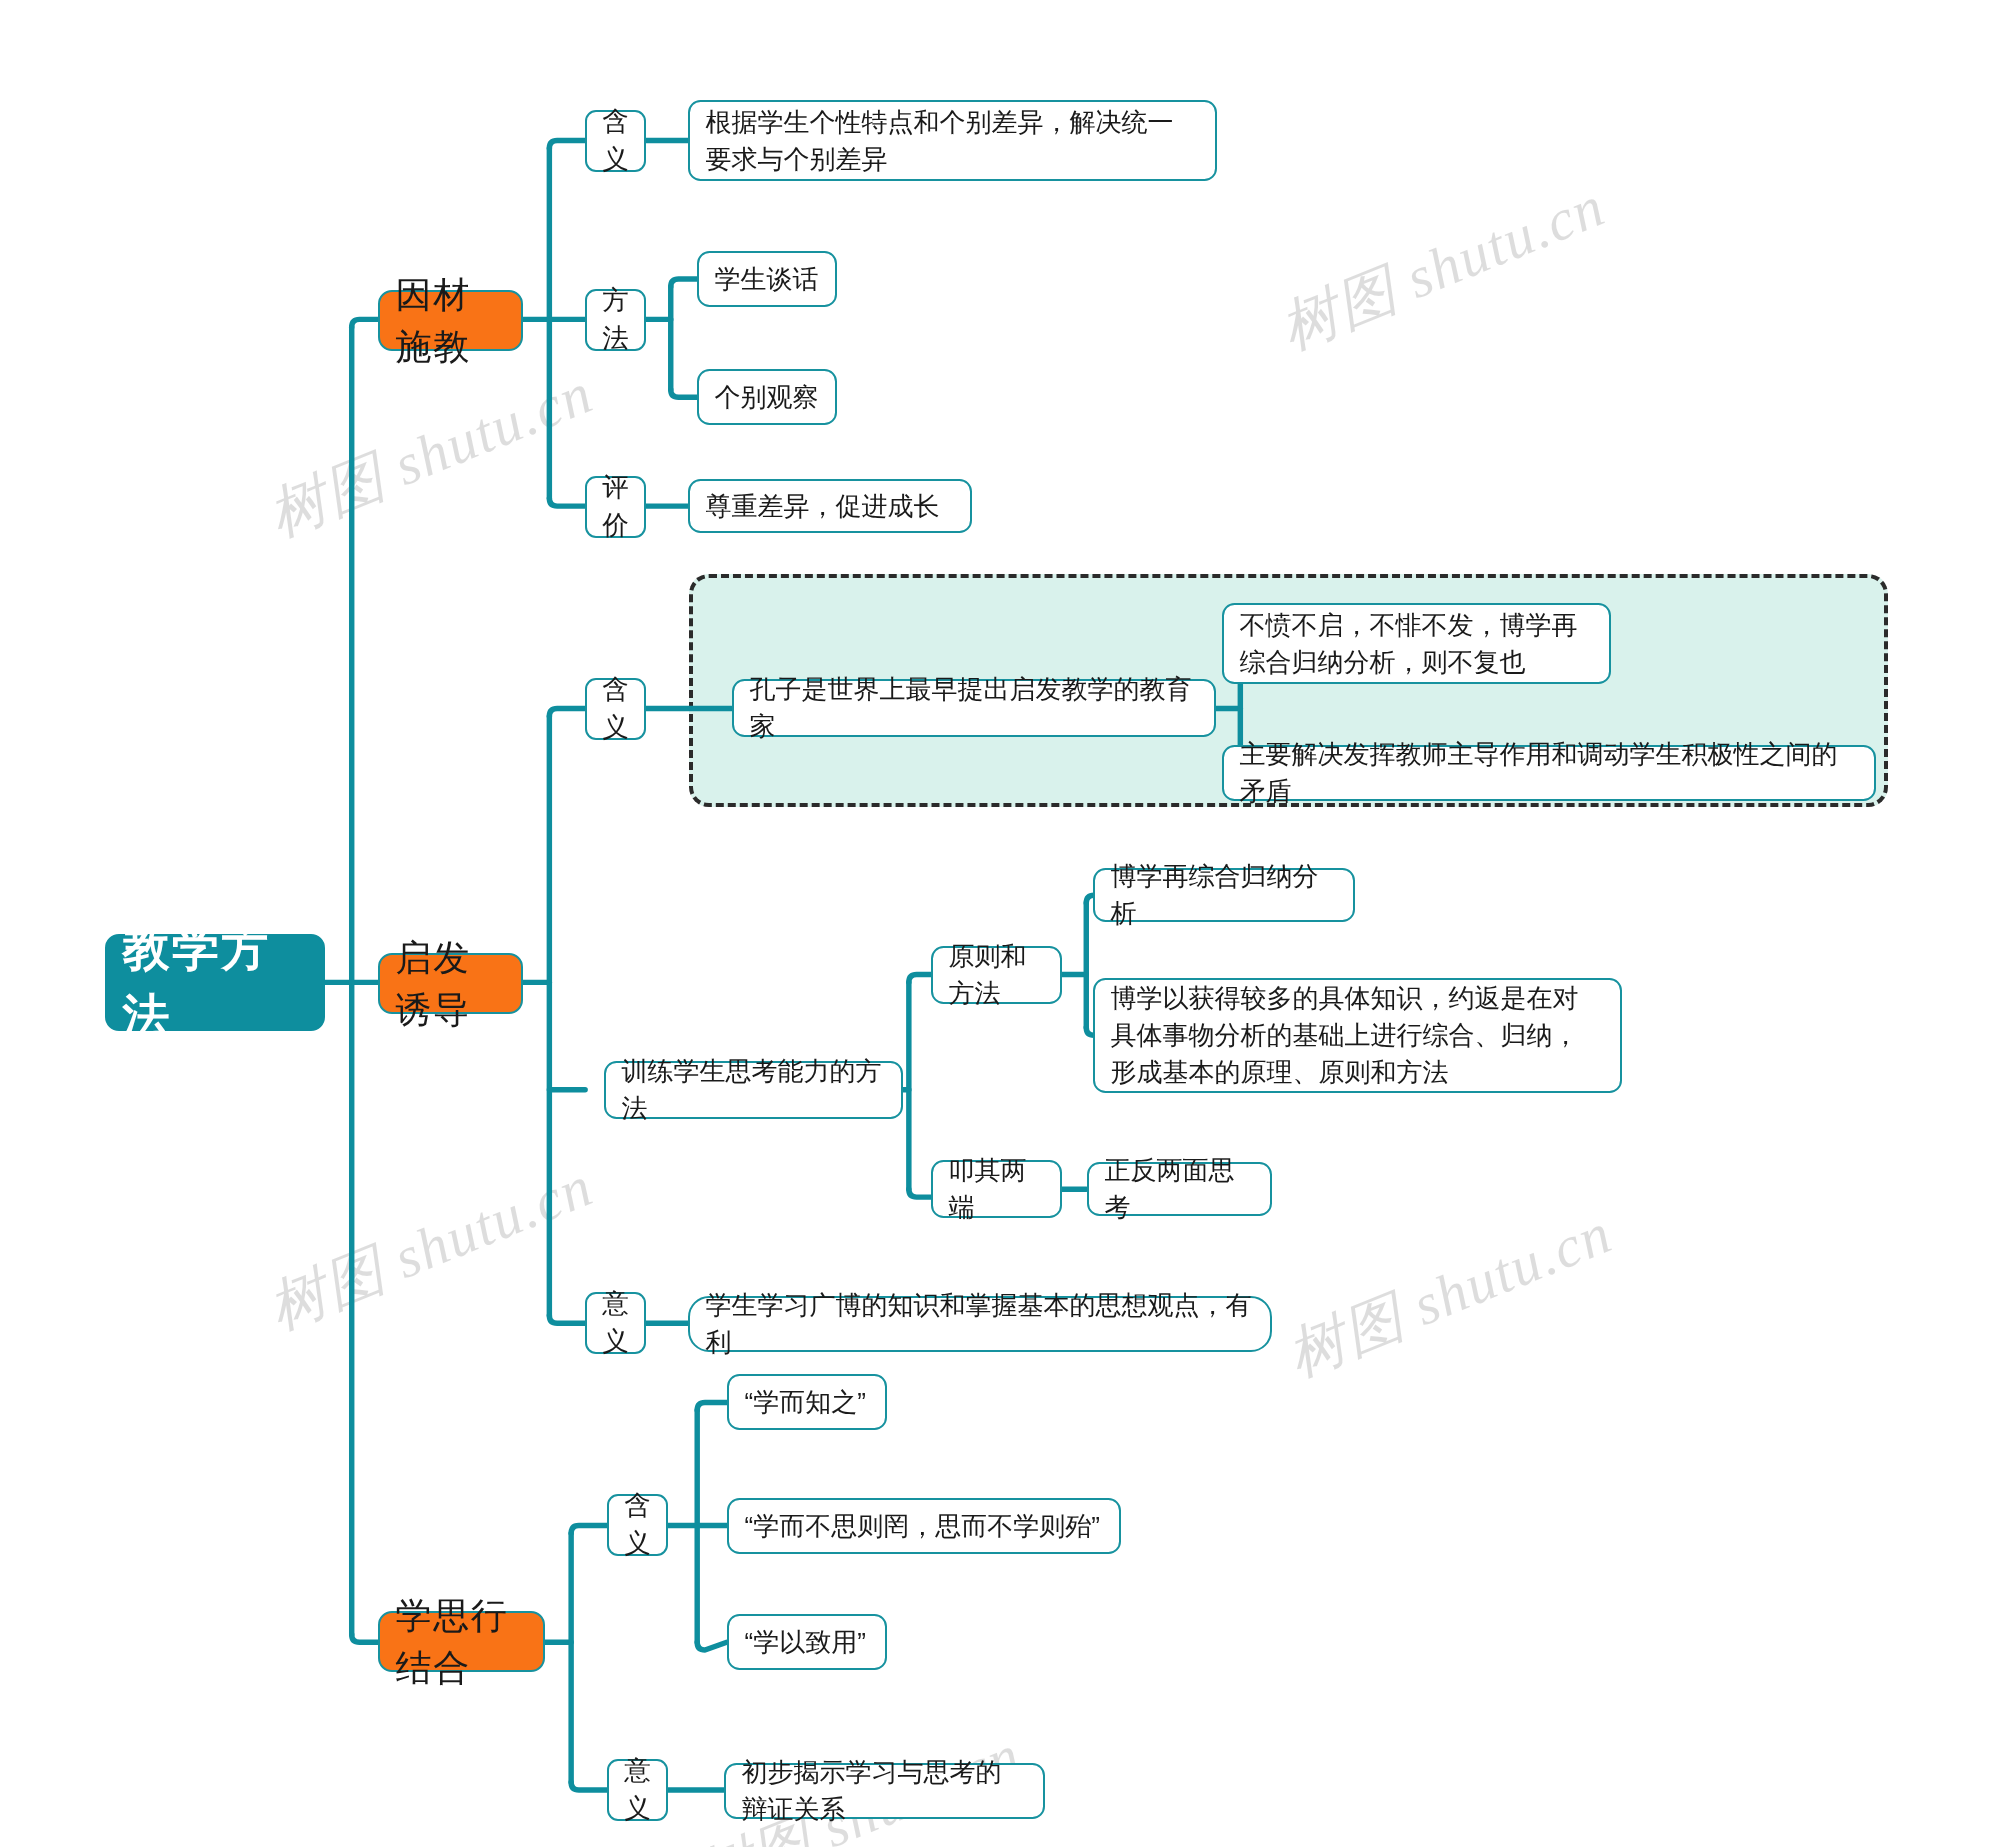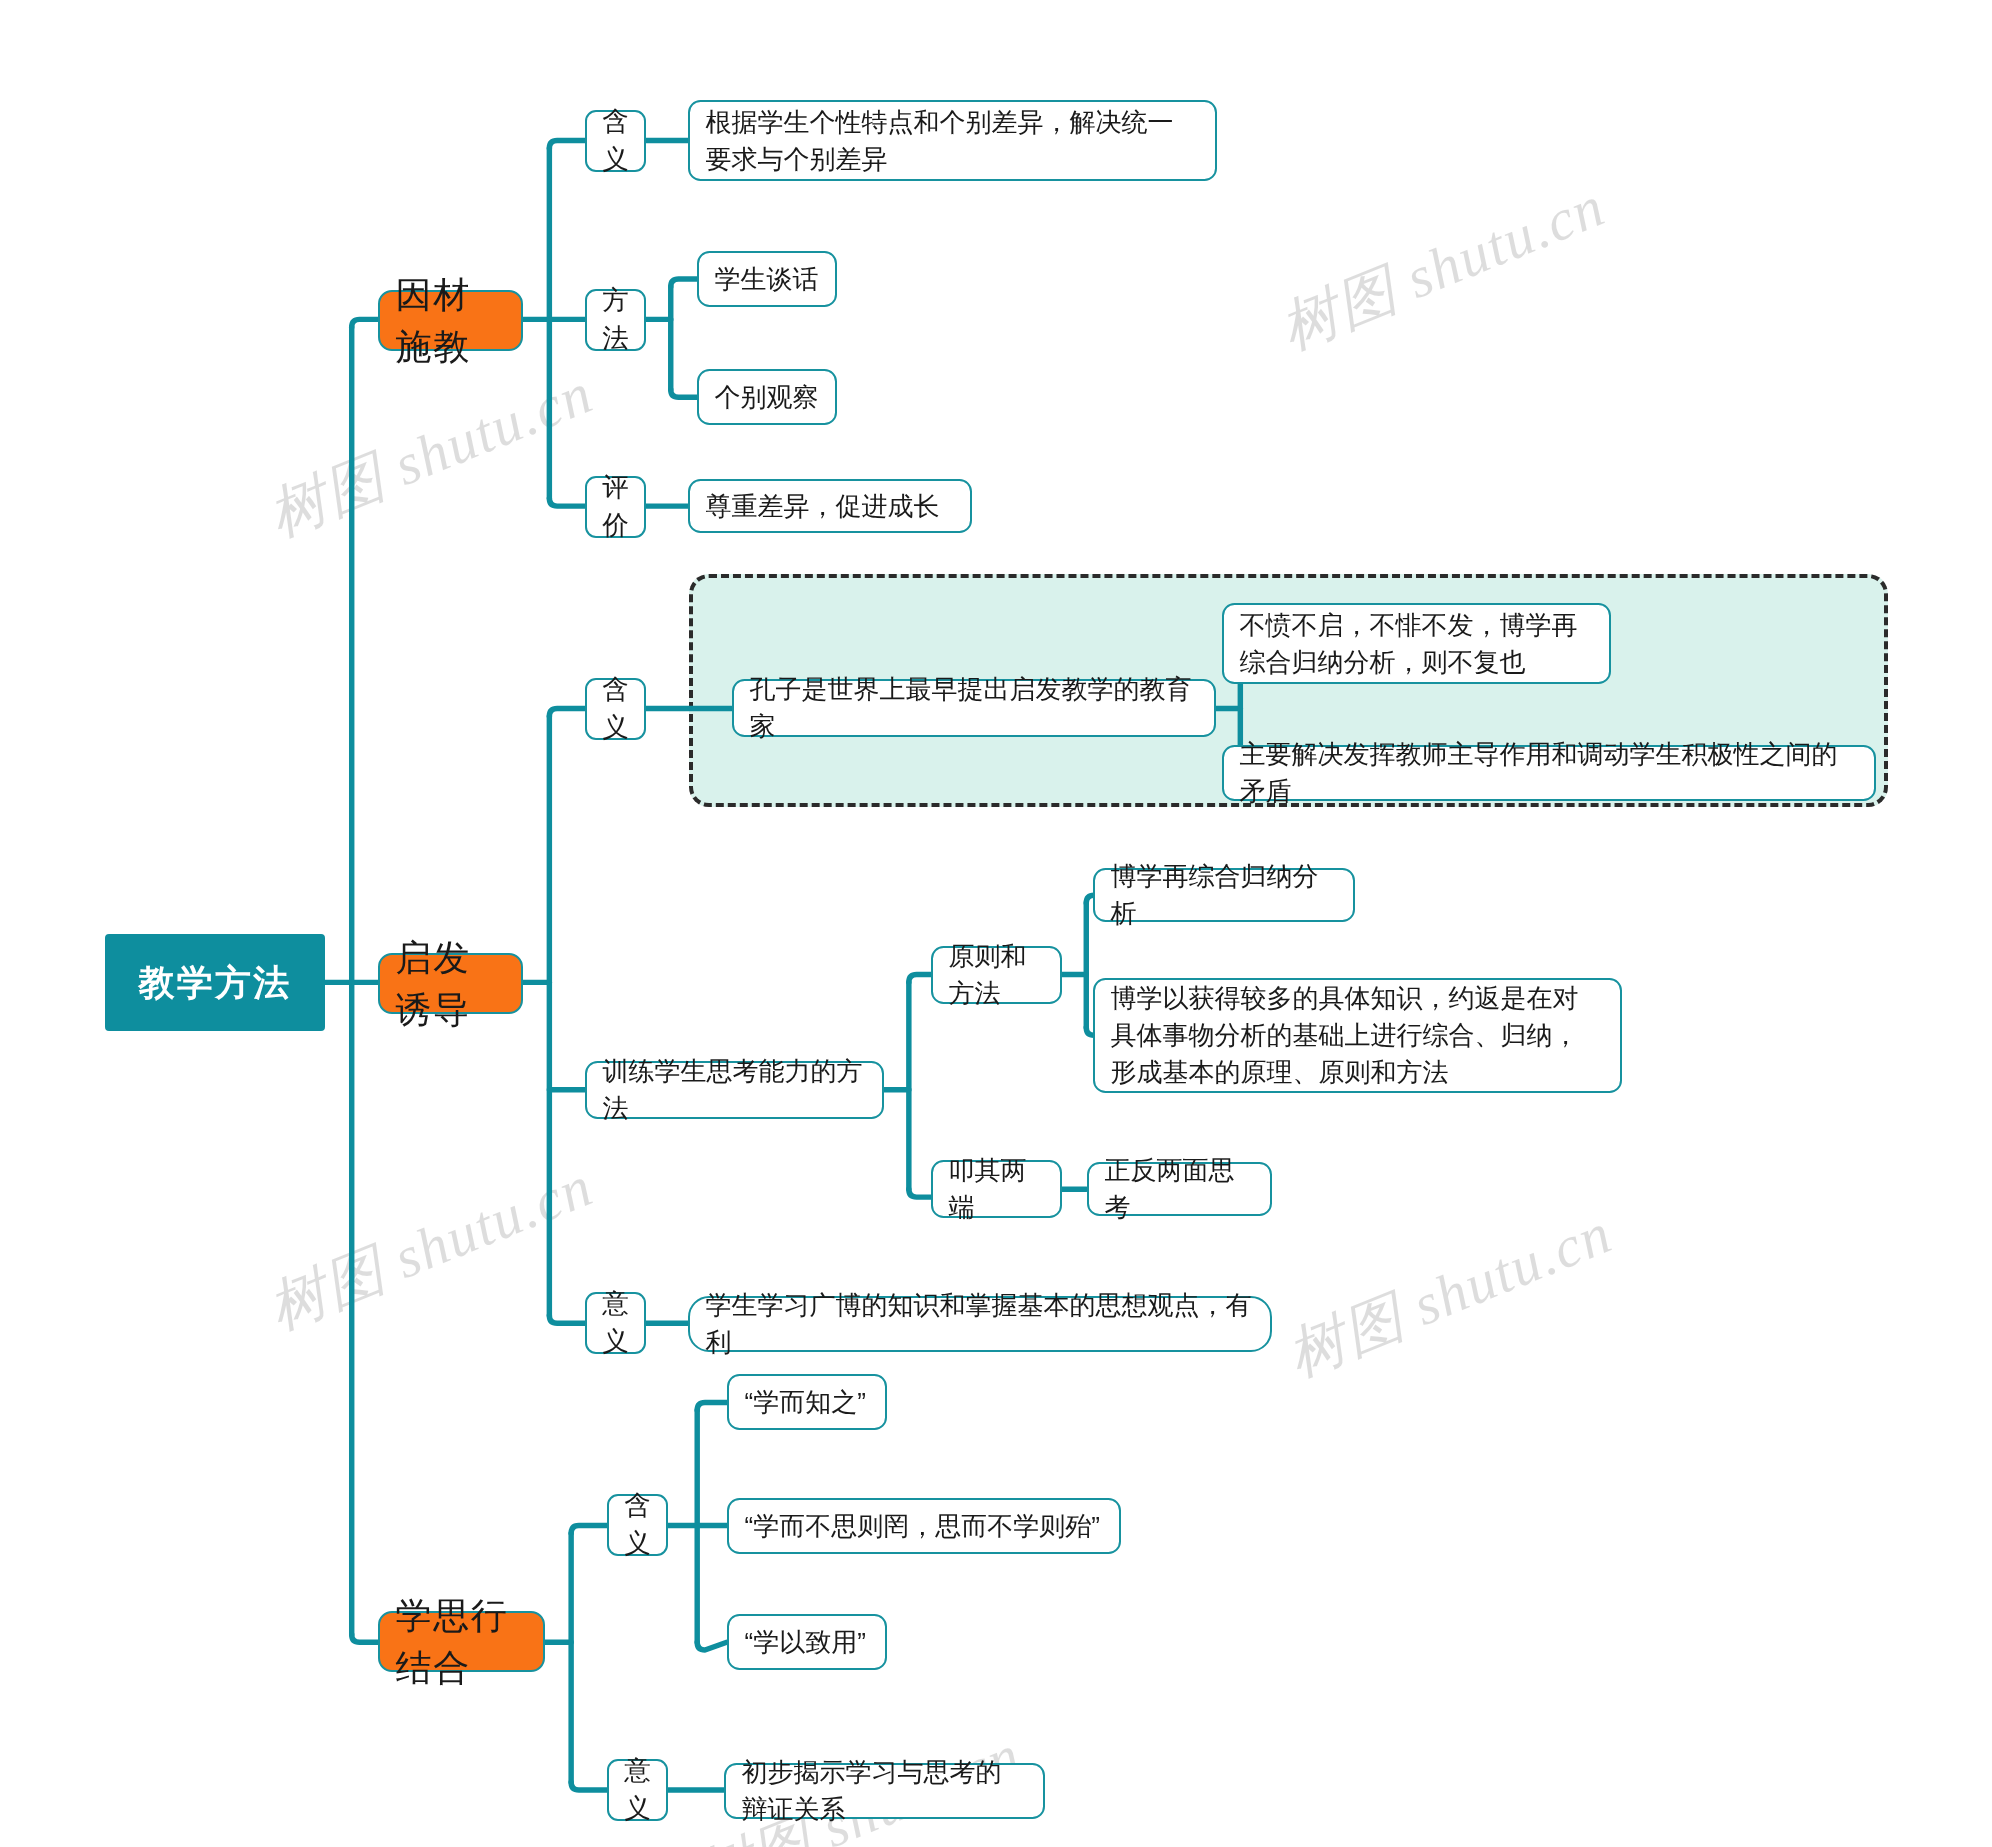--- a/index.html
+++ b/index.html
@@ -50,43 +50,43 @@
     color:#1a1a1a;
     padding:7.8px 15.6px;
     line-height:1.42;
     font-size:26px;
     white-space:pre-wrap;
   }
   .node.root{
     background:#0e8e9e;
     border-color:#0e8e9e;
     color:#ffffff;
-    font-size:36px;
+    font-size:47px;
     font-weight:700;
-    border-radius:4px;
+    border-radius:14px;
     justify-content:center;
     letter-spacing:2.3px;
   }
   .node.branch{
     background:#f97316;
     border-color:#17929f;
     border-width:2.3px;
     font-size:36px;
     border-radius:14px;
     justify-content:center;
     letter-spacing:1.6px;
     font-weight:400;
   }
   .node.label{
     font-size:26.5px;
     justify-content:center;
     border-radius:11px;
   }
   .node.leaf{ font-size:26px; }
-  .node.leaf.center{ justify-content:flex-start; }
+  .node.leaf.center{ justify-content:flex-start;margin-left:19px; }
 </style>
 </head>
 <body>
 
 <div id="canvas">
 
   <div class="wm" style="left:257px;top:483px;">树图 shutu.cn</div>
   <div class="wm" style="left:1269px;top:296px;">树图 shutu.cn</div>
   <div class="wm" style="left:257px;top:1276px;">树图 shutu.cn</div>
   <div class="wm" style="left:1276px;top:1323px;">树图 shutu.cn</div>

